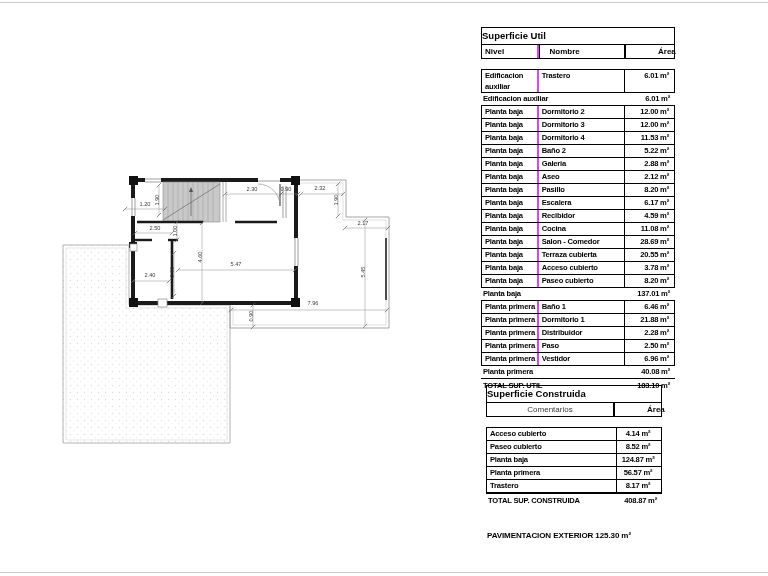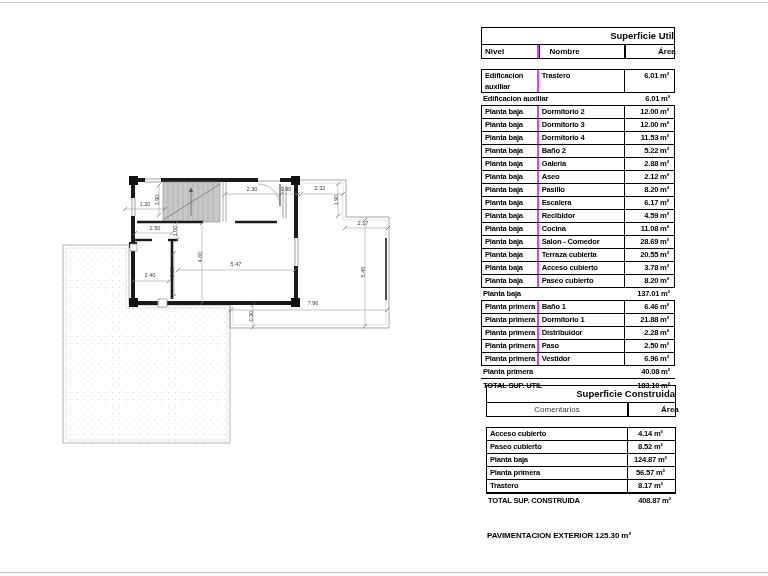--- a/index.html
+++ b/index.html
@@ -8,23 +8,23 @@
   .frame-line{position:absolute;left:0;width:768px;height:1px;background:#c9c9c9;}
   #frame-top{top:2px;}
   #frame-bottom{top:572px;}
 
   
   #plan{position:absolute;left:55px;top:160px;width:405px;height:305px;}
 
   
   .cadtable{position:absolute;color:#000;}
   #t1{left:481px;top:27px;width:194px;}
-  #t2{left:486px;top:385px;width:190px;}
+  #t2{left:486px;top:385px;width:176px;}
   .thead{border:1px solid #000;}
-  .ttitle{height:16px;line-height:16px;text-align:right;font-weight:bold;font-size:9.5px;}
+  .ttitle{height:16px;line-height:16px;text-align:left;font-weight:bold;font-size:9.5px;}
   .tcols{display:flex;border-top:1px solid #000;height:13px;line-height:13px;font-size:8px;}
   .tcols .c{box-sizing:border-box;}
   .cap{font-weight:bold;padding-left:32px;}
   .tgap{height:10px;}
   .tgroup{border:1px solid #000;}
   .trow{display:flex;font-size:7.6px;font-weight:bold;letter-spacing:-0.2px;}
   .tgroup .trow{border-top:1px solid #000;}
   .tgroup .trow:first-child{border-top:none;}
   .trow .cell{box-sizing:border-box;padding:1px 0 0 3px;min-height:12px;line-height:10.5px;}
   .t3 .c1{width:57px;border-right:2px solid #d946ef;}

